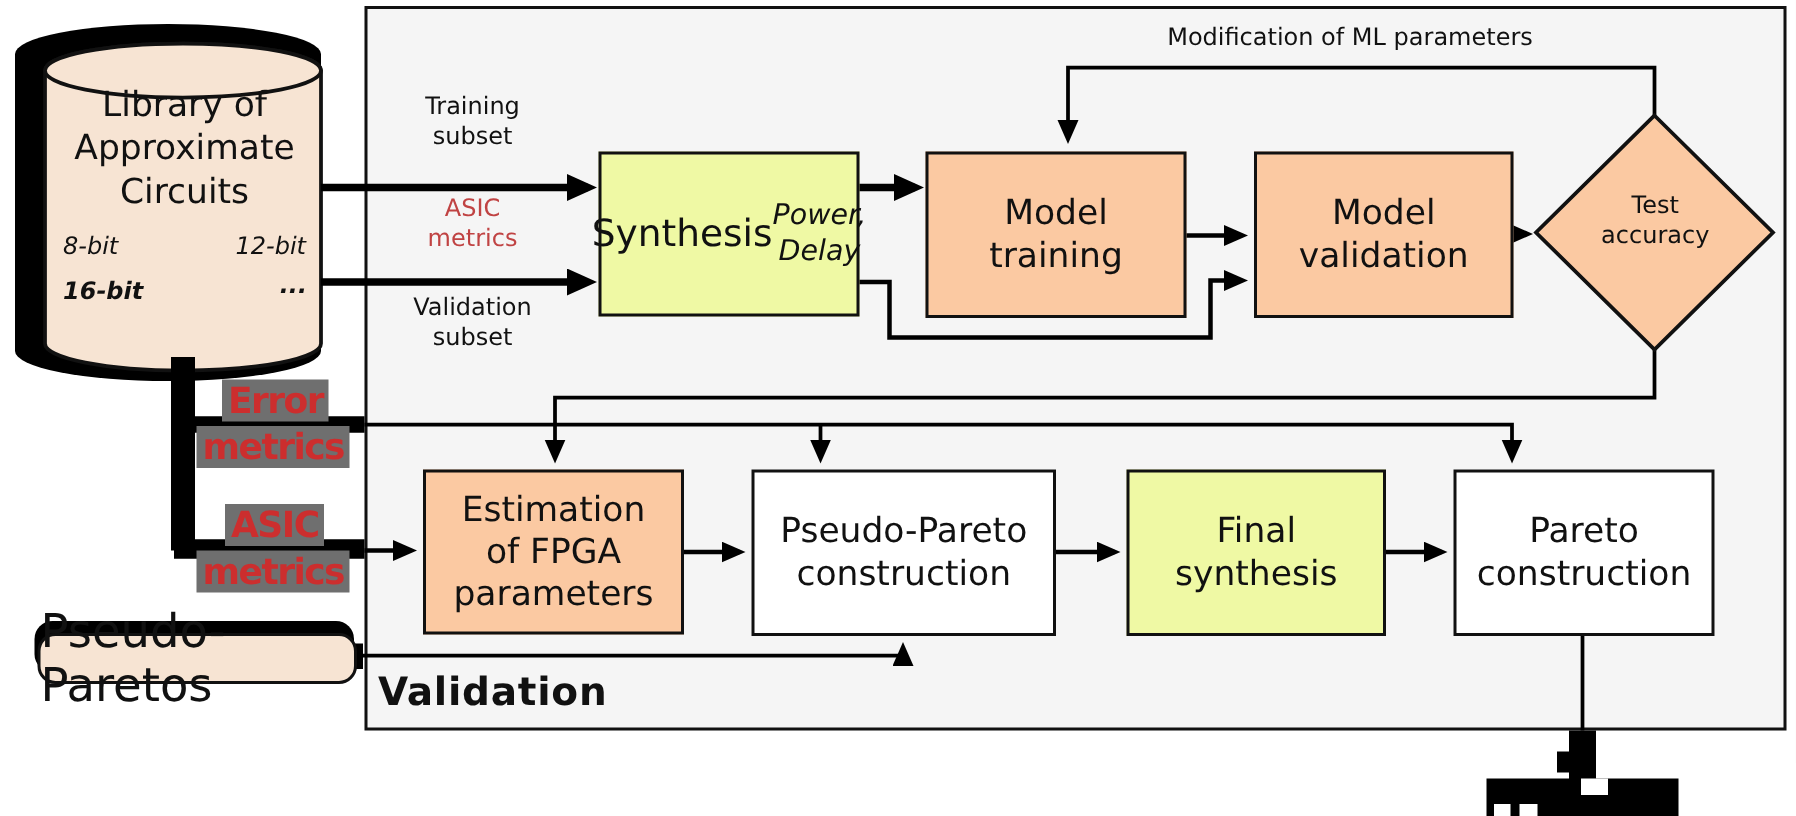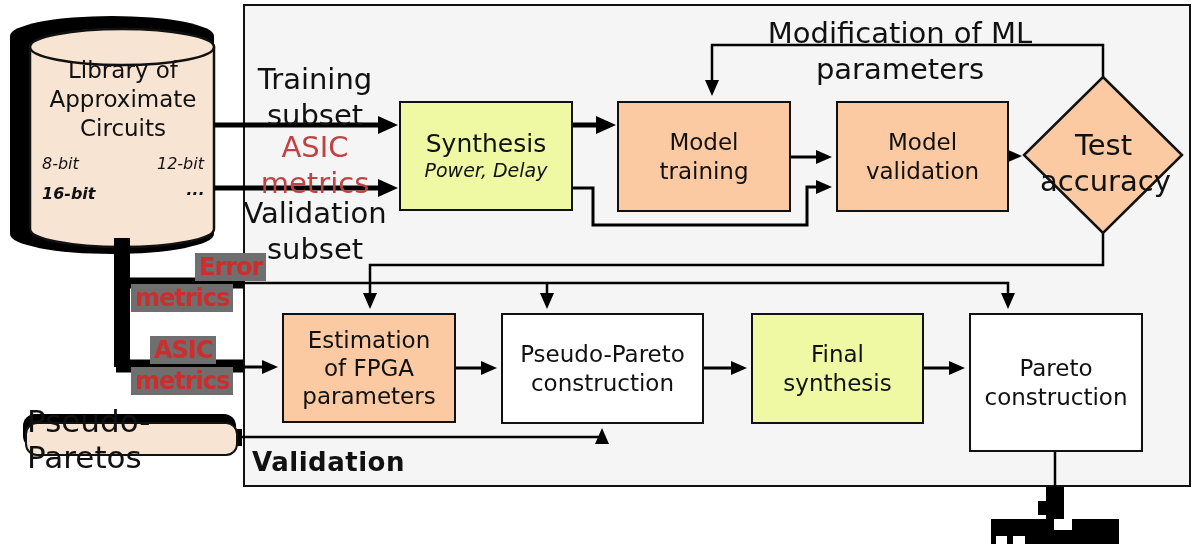--- a/index.html
+++ b/index.html
@@ -8,29 +8,29 @@
     font-family:"DejaVu Sans","Liberation Sans",sans-serif;color:#111;
     background:#fff;
   }
   #panel{
     position:absolute;left:243px;top:4px;width:948px;height:483px;
     background:#f5f5f5;border:2.5px solid #111;box-sizing:border-box;
   }
   svg.overlay{position:absolute;left:0;top:0;width:1197px;height:544px;}
   .node{
     position:absolute;box-sizing:border-box;border:2.5px solid #111;
-    display:flex;flex-direction:column;align-items:center;justify-content:center;
+    display:flex;align-items:center;justify-content:center;
     text-align:center;font-size:23px;line-height:1.22;
   }
   .node span{white-space:pre-line;}
   .peach{background:#fbc9a2;}
   .green{background:#eff9a4;}
   .whitebg{background:#ffffff;}
   .lbl{
-    position:absolute;text-align:center;font-size:29px;line-height:1.25;
+    position:absolute;text-align:center;font-size:16px;line-height:1.25;
     white-space:pre-line;
   }
   .red{color:#c04343;}
   .chip{
     position:absolute;display:inline-block;background:#6f6f6f;color:#cc2e2e;
     font-weight:bold;font-size:24px;line-height:28px;padding:0 4px;
     letter-spacing:-1px;
   }
   #cyl-text{
     position:absolute;left:32px;top:56px;width:182px;text-align:center;
@@ -129,21 +129,21 @@
   </div>
 
   <div class="lbl" style="left:250px;top:61px;width:130px;">Training
 subset</div>
   <div class="lbl red" style="left:255px;top:129px;width:120px;">ASIC
 metrics</div>
   <div class="lbl" style="left:243px;top:195px;width:144px;">Validation
 subset</div>
   <div class="lbl" style="left:700px;top:15px;width:400px;">Modification of ML parameters</div>
 
-  <span class="chip" style="left:148px;top:253px;margin-left:47px;">Error</span>
+  <span class="chip" style="left:148px;top:253px;">Error</span>
   <span class="chip" style="left:131px;top:284px;">metrics</span>
   <span class="chip" style="left:150px;top:336px;">ASIC</span>
   <span class="chip" style="left:131px;top:367px;">metrics</span>
 
   <div class="node green" style="left:399px;top:101px;width:174px;height:110px;">
     <span id="syn-title">Synthesis</span>
     <span class="syn-detail">Power, Delay</span>
   </div>
   <div class="node peach" style="left:617px;top:101px;width:174px;height:111px;">
     <span>Model
@@ -162,21 +162,21 @@
 parameters</span>
   </div>
   <div class="node whitebg" style="left:501px;top:313px;width:203px;height:111px;">
     <span>Pseudo-Pareto
 construction</span>
   </div>
   <div class="node green" style="left:751px;top:313px;width:173px;height:111px;">
     <span>Final
 synthesis</span>
   </div>
-  <div class="node whitebg" style="left:969px;top:313px;width:174px;height:139px;">
+  <div class="node whitebg" style="left:969px;top:313px;width:174px;height:111px;">
     <span>Pareto
 construction</span>
   </div>
 
   <div id="pseudo-paretos">
     <span>Pseudo-Paretos</span>
   </div>
 
   <div id="approx-label">Validation</div>
 

